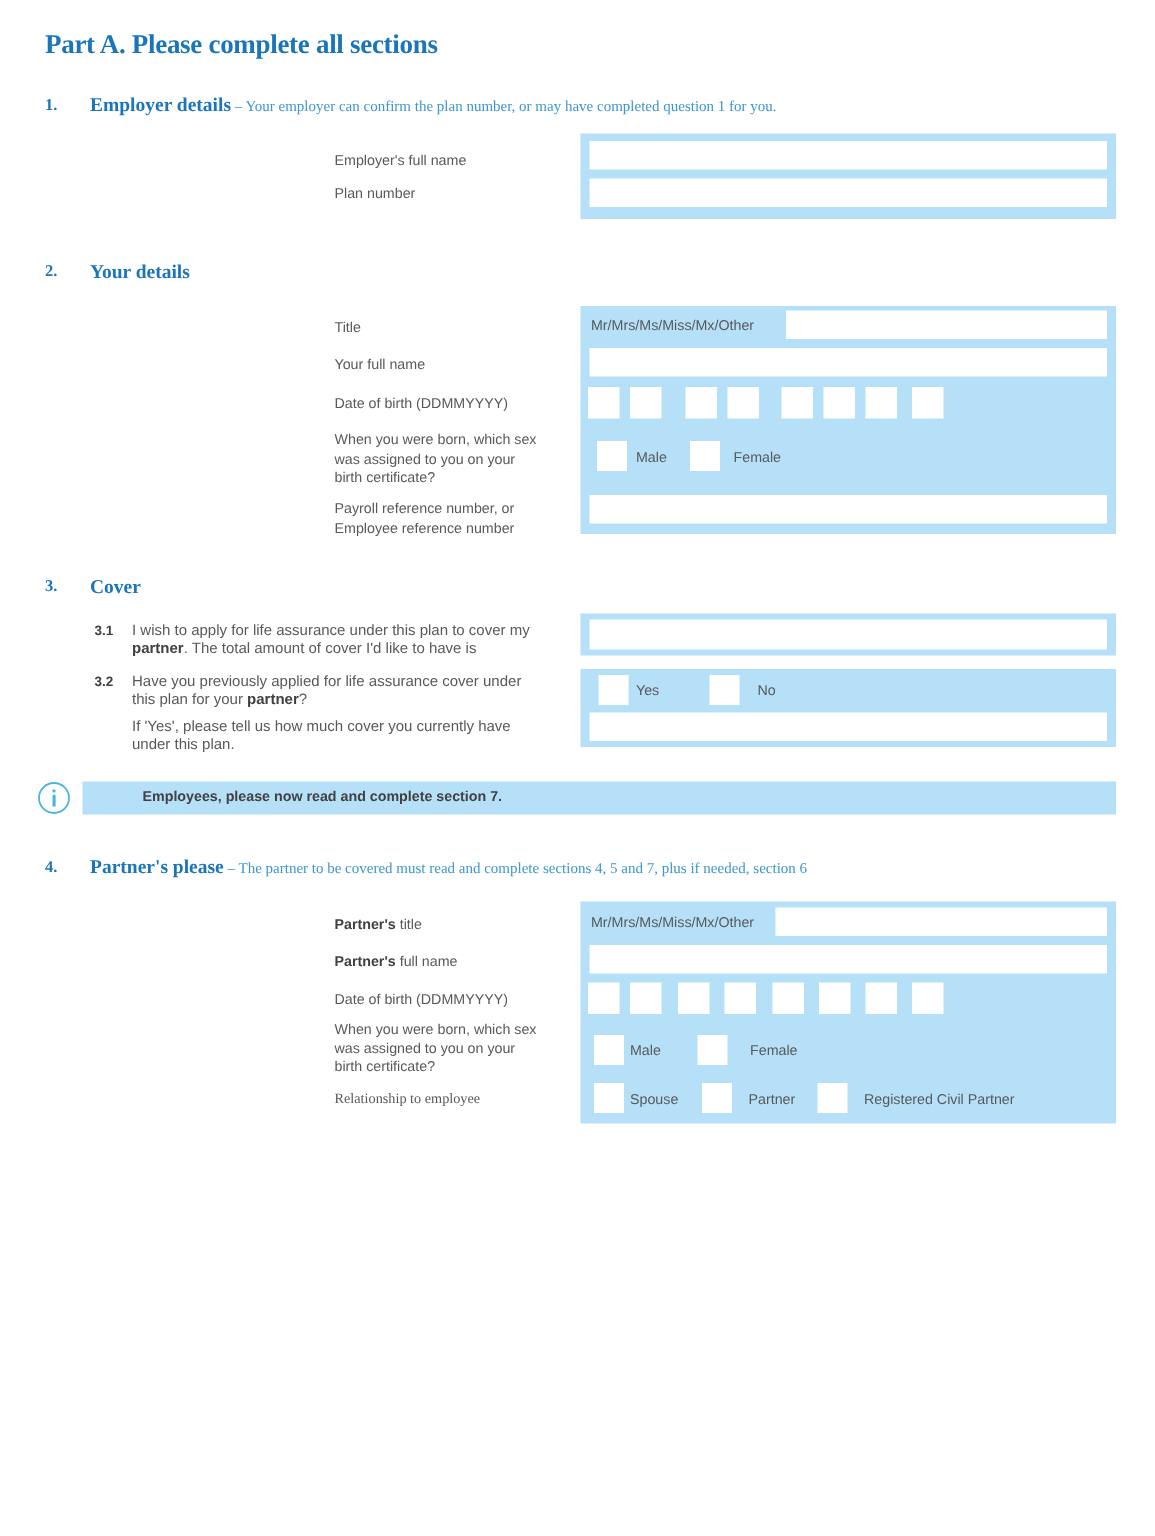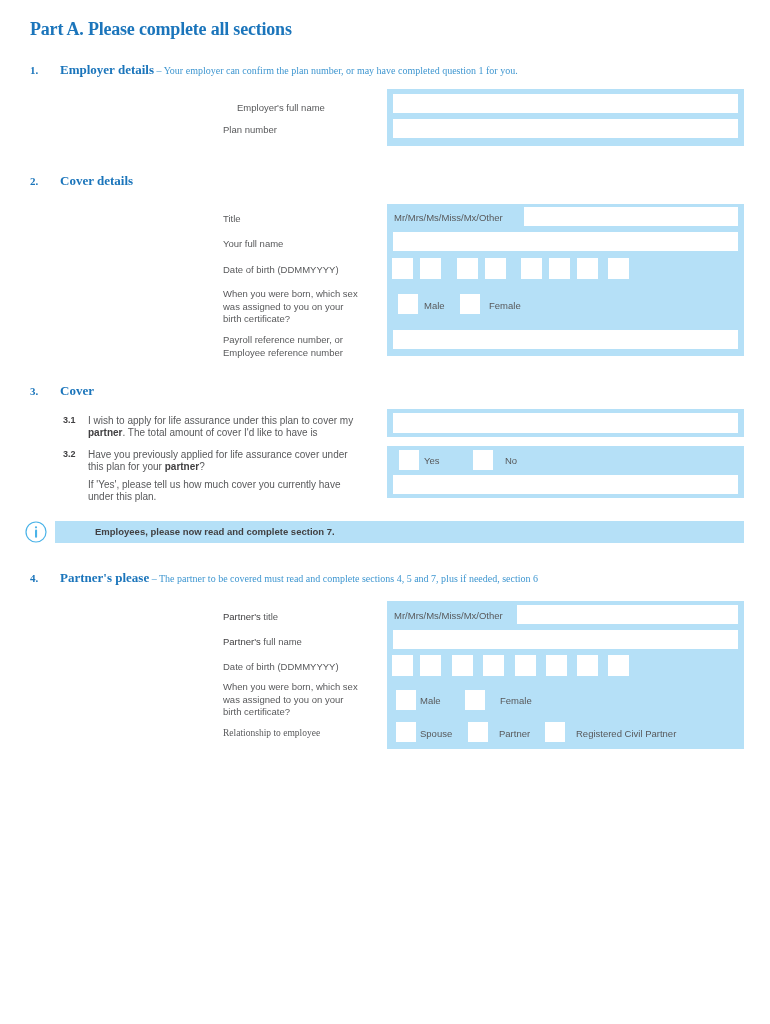--- a/index.html
+++ b/index.html
@@ -35,21 +35,21 @@
     font-weight:normal;font-size:10px;color:#3e96d0;
     font-family:"Liberation Serif", serif;
   }
 
   
   .lab{
     position:absolute;
     font-family:"Liberation Sans", sans-serif;
     font-size:9.5px;color:#58595b;line-height:12.5px;
   }
-  .lab b{font-weight:normal;color:#414042;margin-top:44px;}
+  .lab b{font-weight:bold;color:#414042;margin-top:44px;}
 
   
   .qnum{
     position:absolute;
     font-family:"Liberation Sans", sans-serif;
     font-size:9px;font-weight:bold;color:#414042;
   }
   .qtext{
     position:absolute;
     font-family:"Liberation Sans", sans-serif;
@@ -95,30 +95,30 @@
 
 <div class="page">
 
   <div class="part-title">Part A. Please complete all sections</div>
 
   <div class="sec" style="top:64px;">
     <span class="num">1.</span>
     <span class="head"><span>Employer details</span><span class="desc"> – Your employer can confirm the plan number, or may have completed question 1 for you.</span></span>
   </div>
 
-  <div class="lab" style="left:237px;top:102px;width:150px;">Employer's full name</div>
+  <div class="lab" style="left:223px;top:102px;width:150px;">Employer's full name</div>
   <div class="lab" style="left:223px;top:124px;width:150px;">Plan number</div>
 
   <div class="panel" style="left:387px;top:89px;width:357px;height:57px;"></div>
   <div class="field" style="left:393px;top:94px;width:345px;height:19px;"></div>
   <div class="field" style="left:393px;top:119px;width:345px;height:19px;"></div>
 
   <div class="sec" style="top:175px;">
     <span class="num">2.</span>
-    <span class="head"><span>Cover details</span><span class="desc"></span></span>
+    <span class="head"><span>Your details</span><span class="desc"></span></span>
   </div>
 
   <div class="lab" style="left:223px;top:213px;width:155px;">Title</div>
   <div class="lab" style="left:223px;top:238px;width:155px;">Your full name</div>
   <div class="lab" style="left:223px;top:264px;width:160px;">Date of birth (DDMMYYYY)</div>
   <div class="lab" style="left:223px;top:288px;width:140px;">When you were born, which sex was assigned to you on your birth certificate?</div>
   <div class="lab" style="left:223px;top:334px;width:150px;">Payroll reference number, or Employee reference number</div>
 
   <div class="panel" style="left:387px;top:204px;width:357px;height:152px;"></div>
   <div class="inlab" style="left:394px;top:212px;">Mr/Mrs/Ms/Miss/Mx/Other</div>

